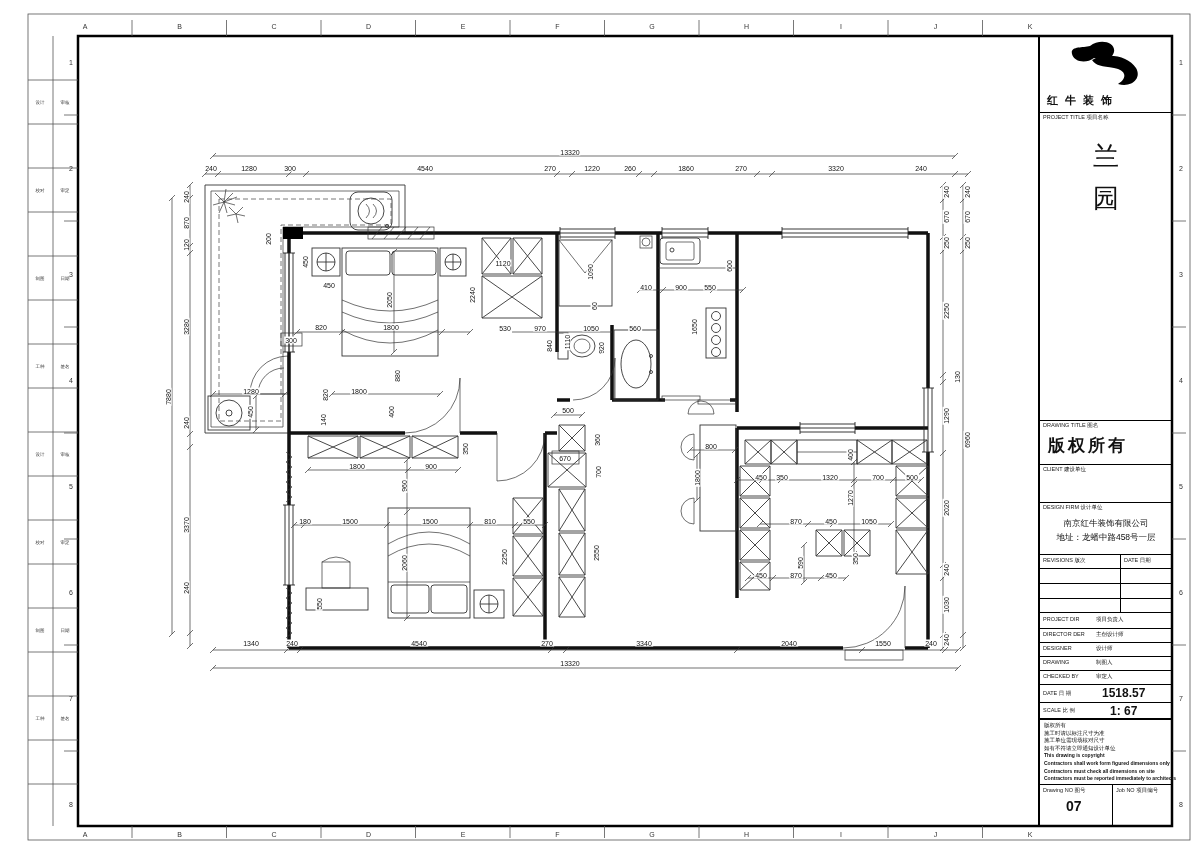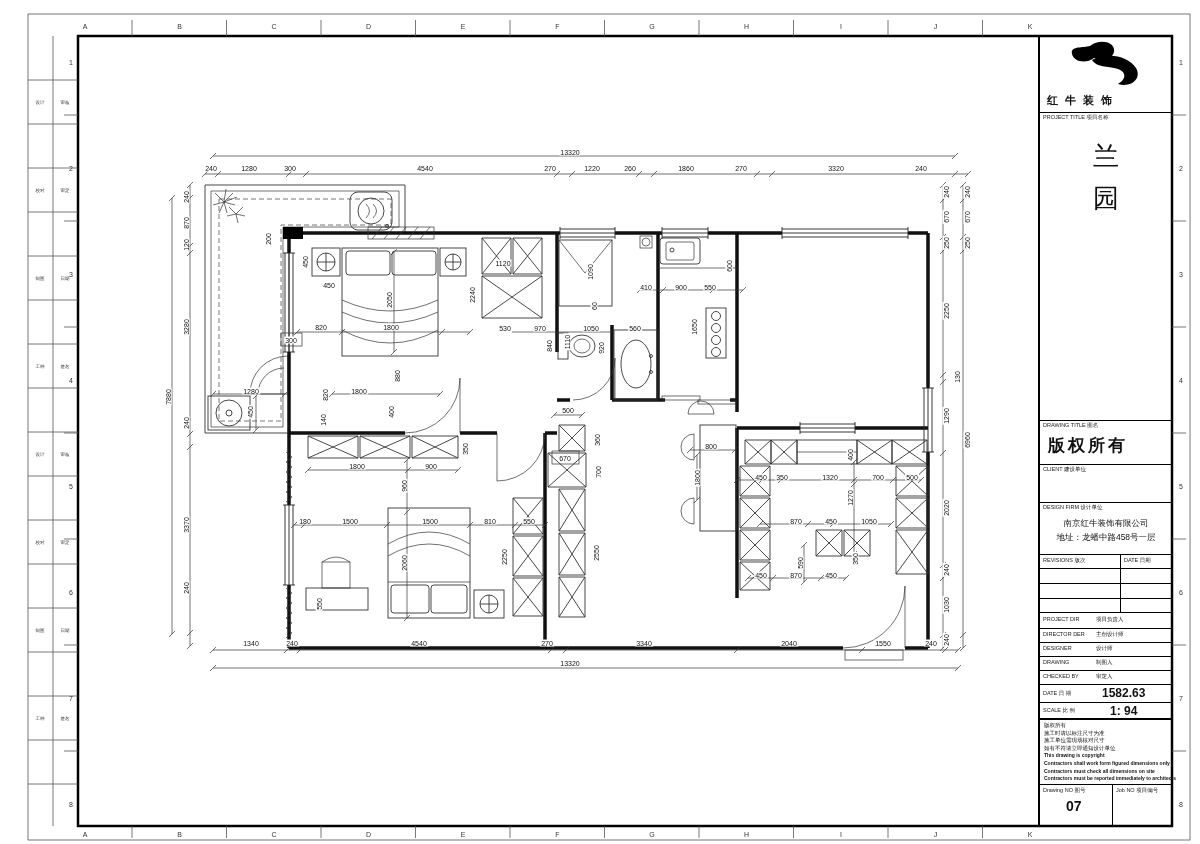--- a/index.html
+++ b/index.html
@@ -617,24 +617,24 @@
   <div class="lab" style="left:3px;top:609px">DESIGNER</div>
   <div class="lab" style="left:56px;top:609px">设计师</div>
   <div class="hl" style="top:620px"></div>
   <div class="lab" style="left:3px;top:623px">DRAWING</div>
   <div class="lab" style="left:56px;top:623px">制图人</div>
   <div class="hl" style="top:634px"></div>
   <div class="lab" style="left:3px;top:637px">CHECKED BY</div>
   <div class="lab" style="left:56px;top:637px">审定人</div>
   <div class="hl" style="top:648px"></div>
   <div class="lab" style="left:3px;top:654px">DATE  日 期</div>
-  <div class="val" style="left:62px;top:650px">1582.63</div>
+  <div class="val" style="left:62px;top:650px">1518.57</div>
   <div class="hl" style="top:666px"></div>
   <div class="lab" style="left:3px;top:671px">SCALE  比 例</div>
-  <div class="val" style="left:70px;top:668px">1: 94</div>
+  <div class="val" style="left:70px;top:668px">1: 67</div>
   <div class="hl2" style="top:682px"></div>
   <div id="tb-notes" style="left:4px;top:686px;width:126px;height:60px">
       <div class="cnote">版权所有</div>
       <div class="cnote">施工时请以标注尺寸为准</div>
       <div class="cnote">施工单位需现场核对尺寸</div>
       <div class="cnote">如有不符请立即通知设计单位</div>
       <div>This drawing is copyright</div>
       <div>Contractors shall work form figured dimensions only</div>
       <div>Contractors must check all dimensions on site</div>
       <div>Contractors must be reported immediately to architects</div>

